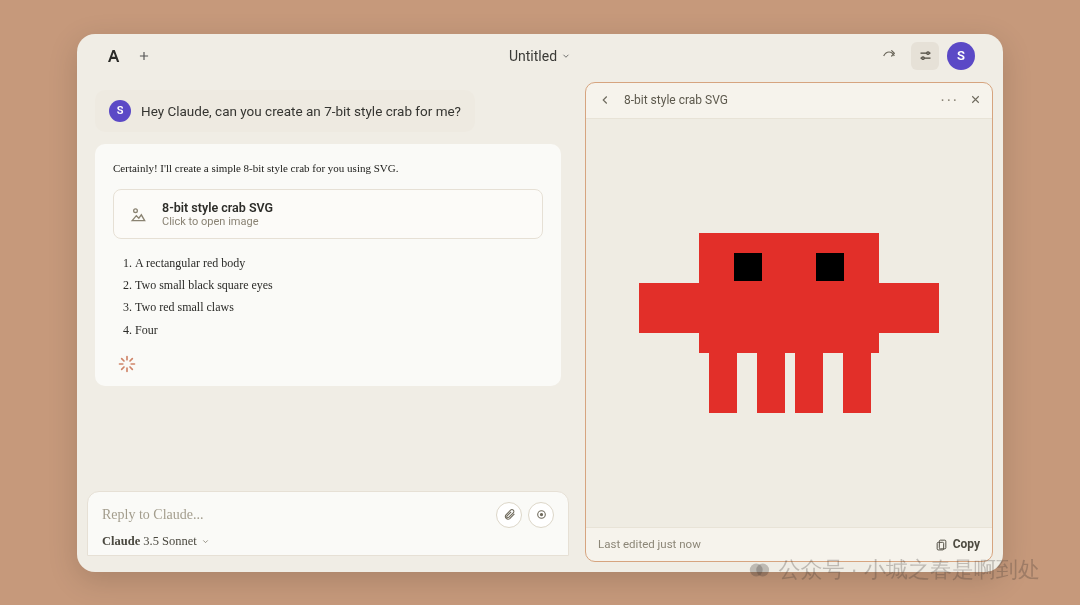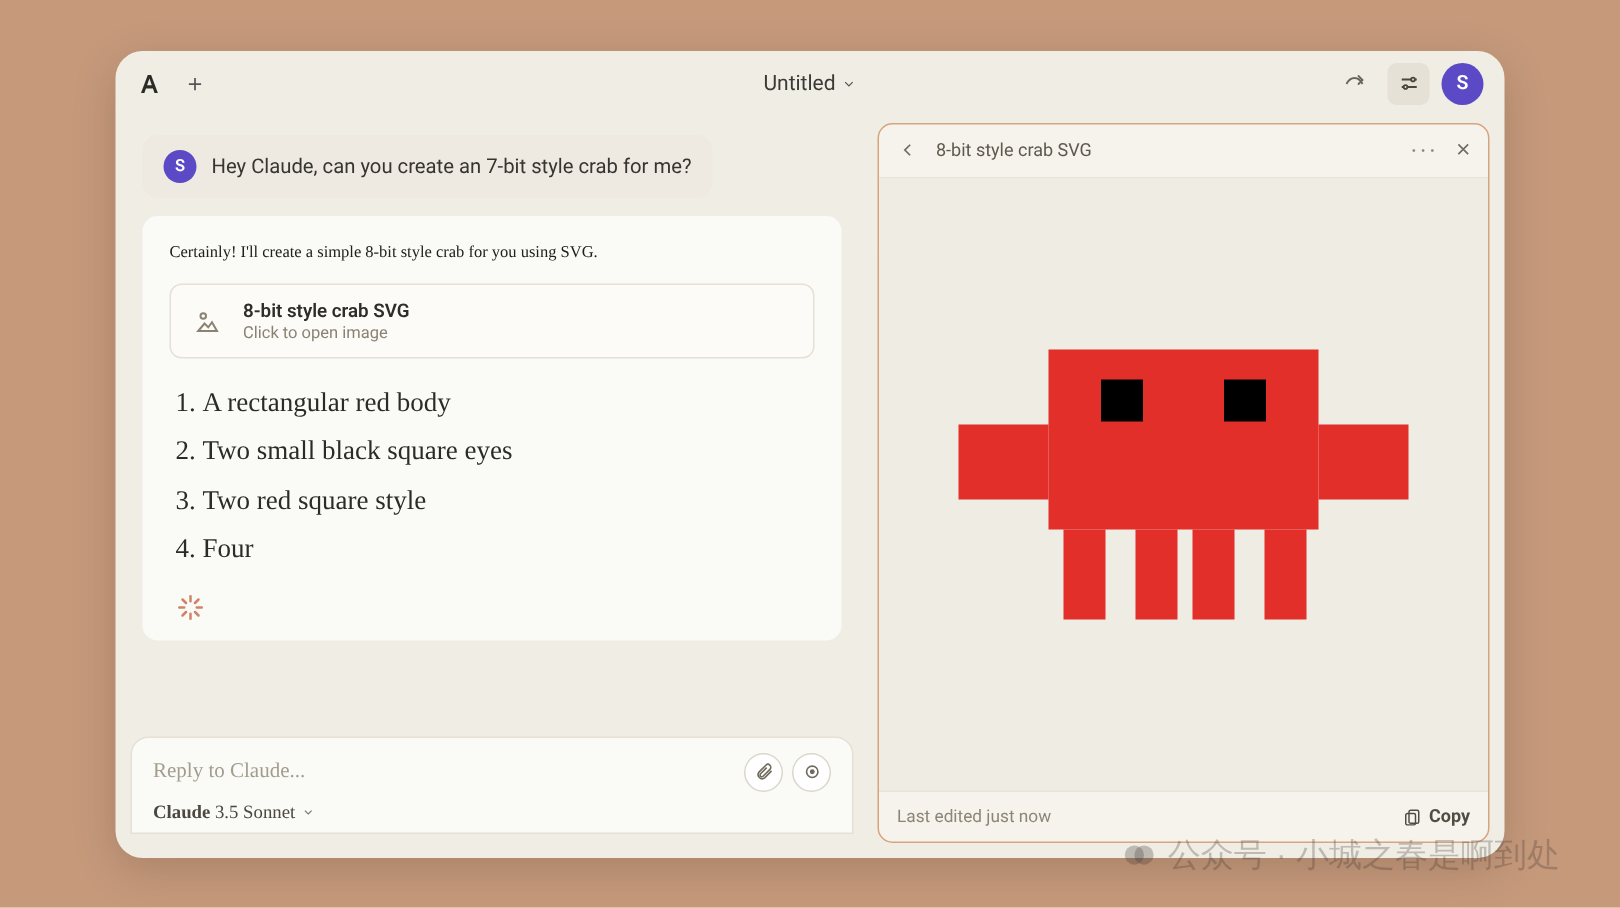--- a/index.html
+++ b/index.html
@@ -20,21 +20,21 @@
     box-shadow: 0 8px 30px rgba(0,0,0,0.15);
     display: flex;
     flex-direction: column;
     overflow: hidden;
   }
   
   .topbar {
     height: 44px;
     display: flex;
     align-items: center;
-    padding: 0 14px;
+    padding: 0 28px;
     gap: 10px;
     position: relative;
   }
   .logo { width: 18px; height: 18px; display:flex; align-items:center; }
   .plus-btn {
     width: 22px; height: 22px; display:flex; align-items:center; justify-content:center;
     font-size: 18px; color:#555; cursor:pointer; border-radius:4px;
   }
   .title-center {
     position:absolute; left:50%; transform:translateX(-50%);
@@ -51,21 +51,21 @@
   .left { flex:1; min-width:0; display:flex; flex-direction:column; padding: 8px 0 0 0; }
   .conversation { flex:1; overflow:hidden; padding: 0 18px; }
   .user-row { display:flex; align-items:center; gap:10px; background:#eeeae1; border-radius:10px; padding:10px 14px; margin:4px 0 12px 0; width:fit-content; }
   .user-text { font-size:13.5px; color:#353531; }
   .assistant-area { background:#fafaf7; border-radius:10px; padding:16px 18px 8px 18px; margin-top:6px; }
   .assistant-text { font-size:11px; line-height:1.55; font-family: ui-serif, Georgia, "Times New Roman", serif; color:#20201d; }
   .artifact-card { margin:12px 0 14px 0; border:1px solid #e6e0d5; border-radius:8px; padding:10px 12px; display:flex; align-items:center; gap:12px; cursor:pointer; background:#fcfbf8;}
   .artifact-card .thumb { width:24px; height:24px; display:flex; align-items:center; justify-content:center; color:#7b7568;}
   .artifact-title { font-size:12.5px; font-weight:600; color:#2d2d29;}
   .artifact-sub { font-size:11px; color:#8a8374;}
-  .feature-list { margin:8px 0 0 22px; font-size:18px; font-family: ui-serif, Georgia, serif; line-height:1.7;}
+  .feature-list { margin:8px 0 0 22px; font-size:12px; font-family: ui-serif, Georgia, serif; line-height:1.7;}
   .feature-list li { margin-bottom:2px; }
   .spinner { margin:14px 0 0 4px; color:#cf8468; }
   
   .reply-wrap { margin: 8px 10px 16px 10px; }
   .reply-box { background:#fafaf7; border:1px solid #e6e0d5; border-radius:12px 12px 0 0; padding:10px 14px 6px 14px; }
   .reply-row { display:flex; align-items:center; }
   .reply-input { flex:1; border:none; background:transparent; font-size:14px; color:#5a574d; outline:none; font-family: ui-serif, Georgia, serif;}
   .reply-input::placeholder { color:#a39d8d; }
   .reply-icons { display:flex; gap:6px; }
   .circle-btn { width:26px; height:26px; border-radius:50%; border:1px solid #ddd7c9; display:flex; align-items:center; justify-content:center; color:#6f6a5c; cursor:pointer; background:#fff;}
@@ -155,21 +155,21 @@
             </div>
             <div>
               <div class="artifact-title">8-bit style crab SVG</div>
               <div class="artifact-sub">Click to open image</div>
             </div>
           </div>
 
           <ol class="feature-list">
             <li>A rectangular red body</li>
             <li>Two small black square eyes</li>
-            <li>Two red square style</li>
+            <li>Two red small claws</li>
             <li>Four</li>
           </ol>
 
           <div class="spinner">
             <svg width="20" height="20" viewBox="0 0 24 24" stroke="#cf8468" stroke-width="2" fill="none" stroke-linecap="round">
               <path d="M12 3v4M12 17v4M3 12h4M17 12h4M5.6 5.6l2.8 2.8M15.6 15.6l2.8 2.8M5.6 18.4l2.8-2.8M15.6 8.4l2.8-2.8"></path>
             </svg>
           </div>
         </div>
       </div>

